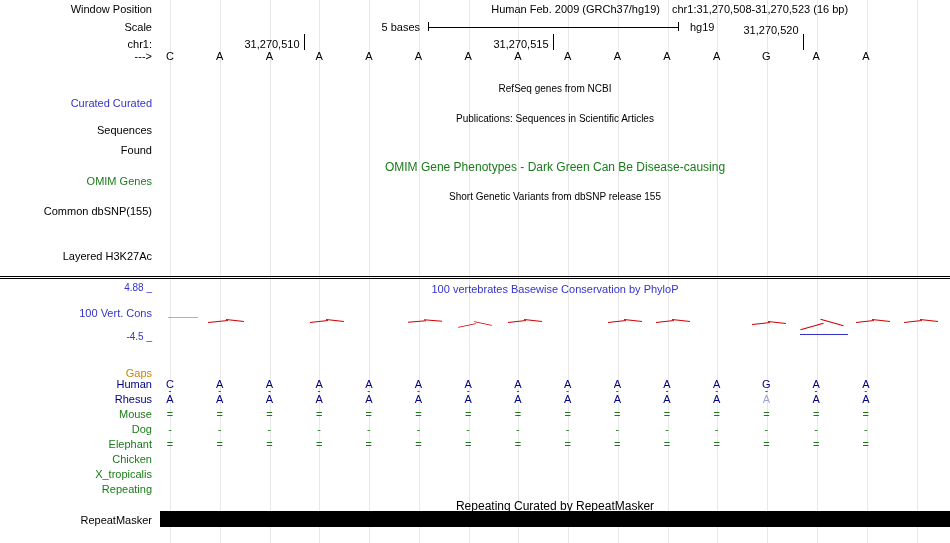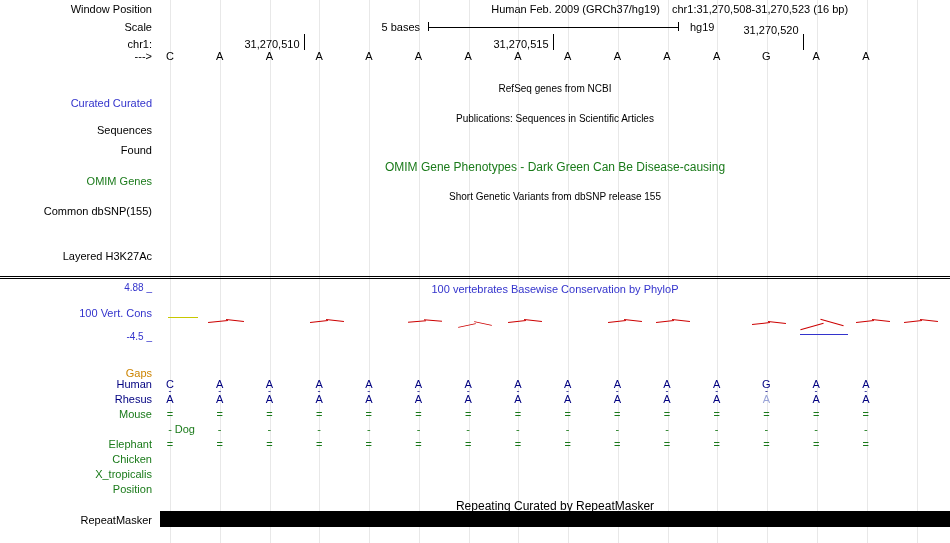--- a/index.html
+++ b/index.html
@@ -136,25 +136,25 @@
     <div class="cons-line" style="left:920px;top:320px;width:18px;transform:rotate(6deg);"></div>
   </div>
 
 
   <div class="lbl orange" style="left:0;top:367px;width:152px;">Gaps</div>
 
   <div id="speciesLabels">
       <div class="lbl" style="left: 0px; top: 378px; width: 152px; color: rgb(0, 0, 128);">Human</div>
       <div class="lbl" style="left: 0px; top: 393px; width: 152px; color: rgb(0, 0, 128);">Rhesus</div>
       <div class="lbl" style="left: 0px; top: 408px; width: 152px; color: rgb(26, 122, 26);">Mouse</div>
-      <div class="lbl" style="left: 0px; top: 423px; width: 171px; color: rgb(26, 122, 26); margin-left: 24px;">Dog</div>
+      <div class="lbl" style="left: 0px; top: 423px; width: 152px; color: rgb(26, 122, 26);">Dog</div>
       <div class="lbl" style="left: 0px; top: 438px; width: 152px; color: rgb(26, 122, 26);">Elephant</div>
       <div class="lbl" style="left: 0px; top: 453px; width: 152px; color: rgb(26, 122, 26);">Chicken</div>
       <div class="lbl" style="left: 0px; top: 468px; width: 152px; color: rgb(26, 122, 26);">X_tropicalis</div>
-      <div class="lbl" style="left: 0px; top: 483px; width: 152px; color: rgb(26, 122, 26);">Position</div>
+      <div class="lbl" style="left: 0px; top: 483px; width: 152px; color: rgb(26, 122, 26);">Repeating</div>
     </div>
   <div id="speciesRows">
       <div class="lane" style="top: 378px; height: 15px;">
         <div class="base" style="left: 0px; top: 0px; color: rgb(0, 0, 128);">C</div>
         <div class="base" style="left: 49.7px; top: 0px; color: rgb(0, 0, 128);">A</div>
         <div class="base" style="left: 99.4px; top: 0px; color: rgb(0, 0, 128);">A</div>
         <div class="base" style="left: 149.1px; top: 0px; color: rgb(0, 0, 128);">A</div>
         <div class="base" style="left: 198.8px; top: 0px; color: rgb(0, 0, 128);">A</div>
         <div class="base" style="left: 248.5px; top: 0px; color: rgb(0, 0, 128);">A</div>
         <div class="base" style="left: 298.2px; top: 0px; color: rgb(0, 0, 128);">A</div>

